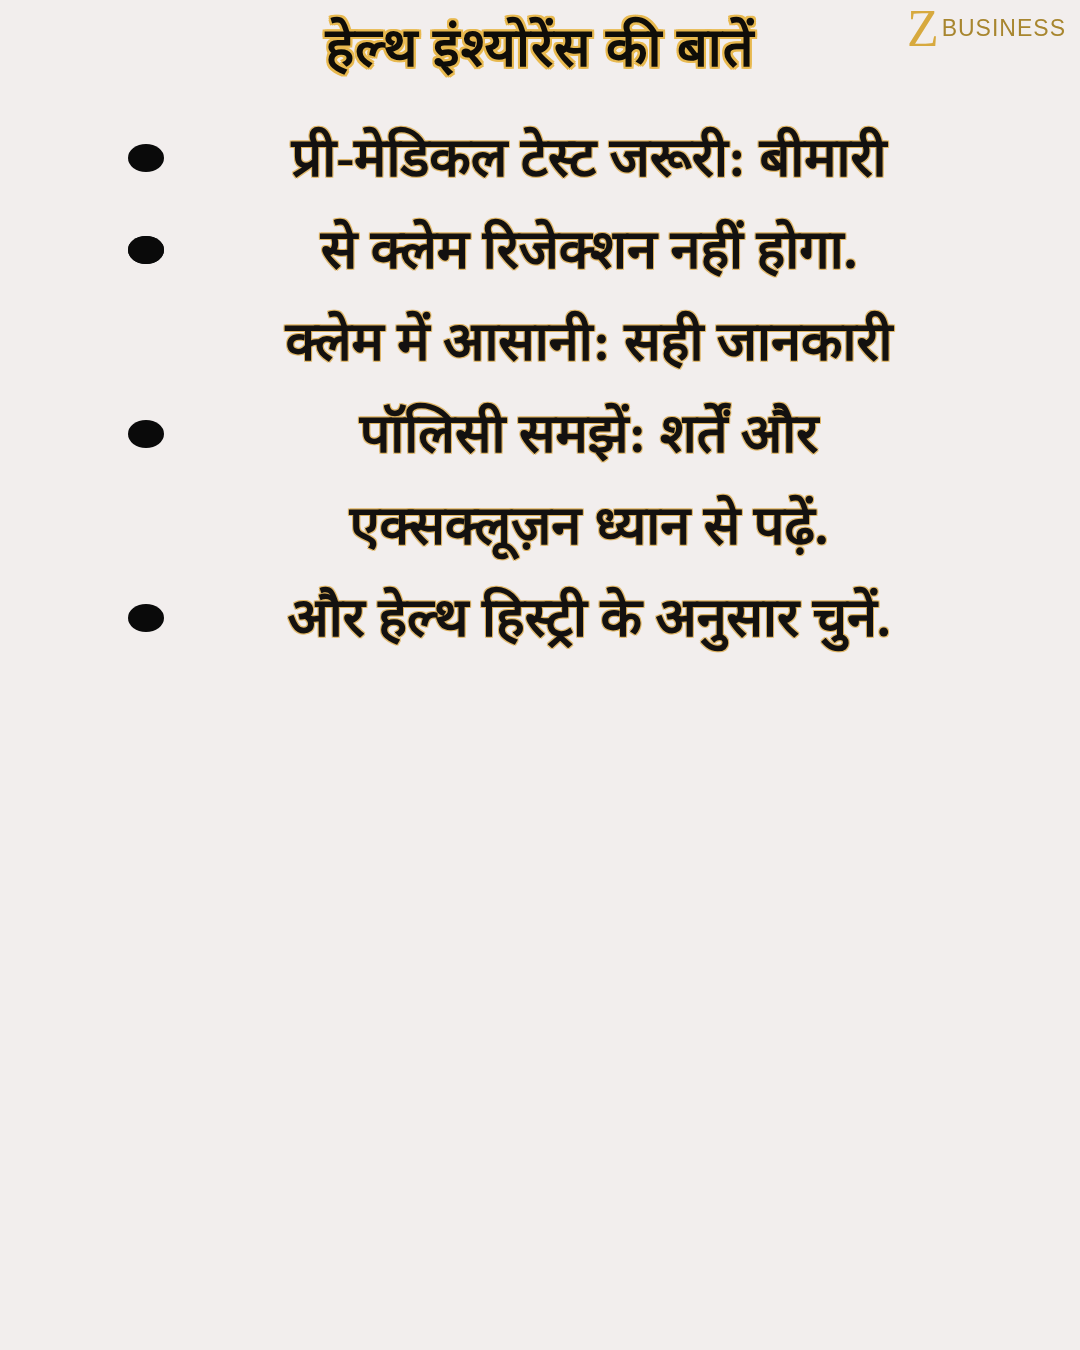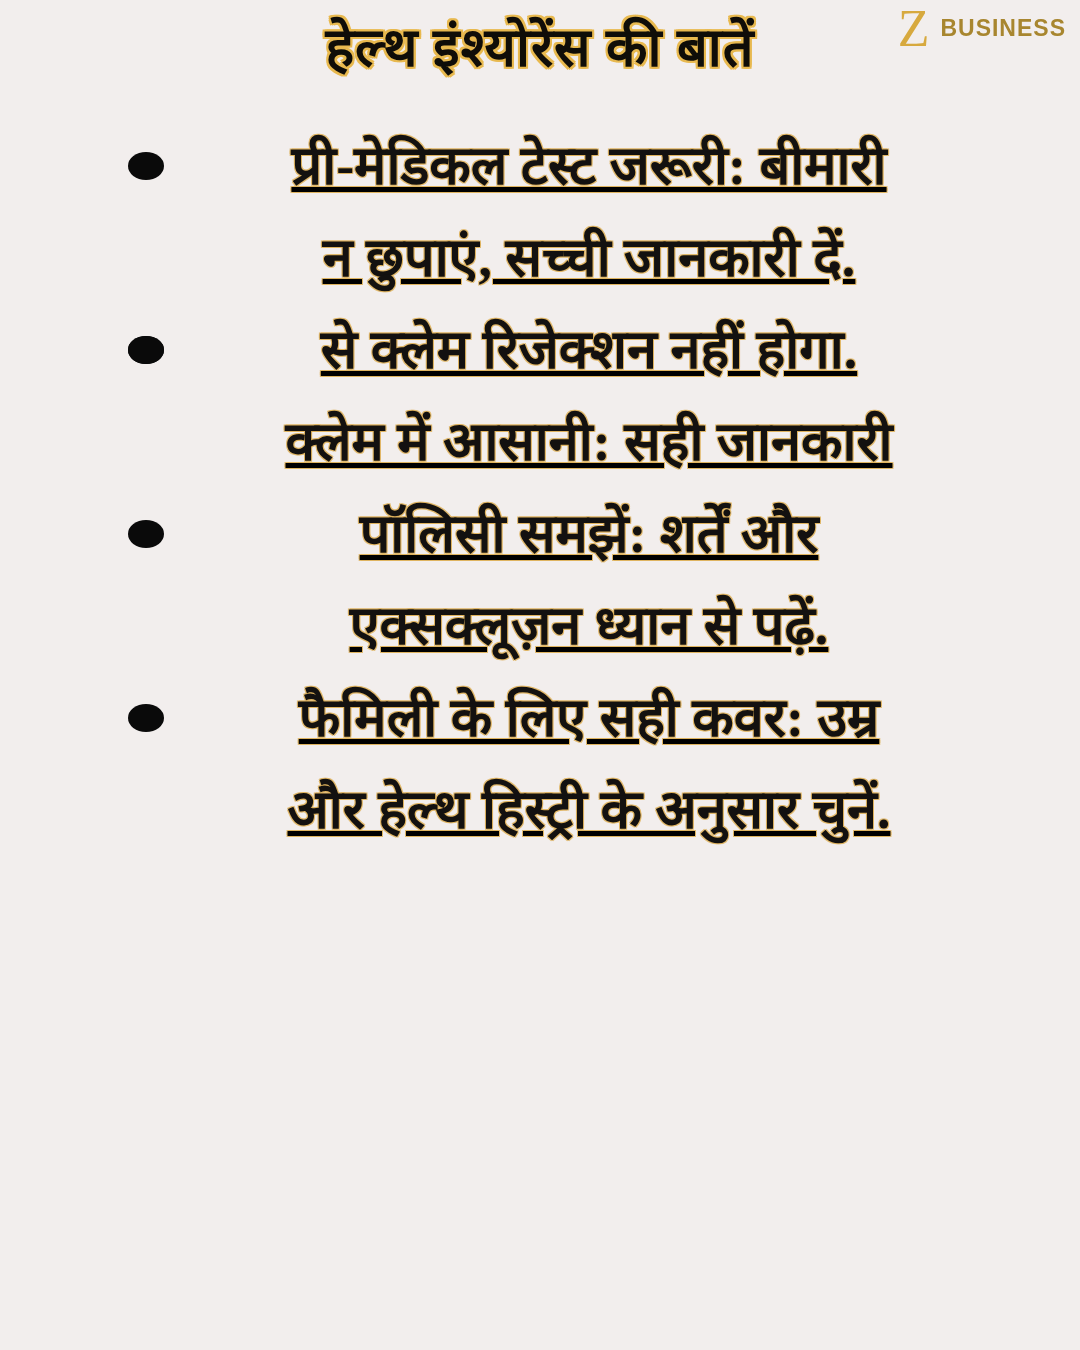--- a/index.html
+++ b/index.html
@@ -47,35 +47,34 @@
   .logo-z {
     font-family: "Liberation Serif", serif;
     font-size: 52px;
     line-height: 0.9;
     font-weight: 400;
     color: #d7a93e;
   }
   .logo-word {
     font-family: "Liberation Sans", sans-serif;
     font-size: 23px;
-    font-weight: 700;
+    font-weight: 400;
     letter-spacing: 1px;
     color: #a8862f;
-    margin-left: 11px;
+    margin-left: 3px;
     margin-top: 9px;
     text-align: right;
   }
 
   
   .list {
     position: absolute;
-    top: 120px;
+    top: 112px;
     left: 0;
     width: 100%;
-    text-decoration: underline;
   }
   .item {
     position: relative;
     padding: 0 52px 0 150px;
     text-align: center;
   }
   .bullet {
     position: absolute;
     left: 128px;
     top: 32px;
@@ -107,21 +106,20 @@
   <div class="logo">
     <span class="logo-z">Z</span>
     <span class="logo-word">BUSINESS</span>
   </div>
 
   <div class="list">
 
     <div class="item">
       <span class="bullet"></span>
       <div class="line">प्री-मेडिकल टेस्ट जरूरी: बीमारी</div>
-      <div class="line">न छुपाएं, सच्ची जानकारी दें.</div>
     </div>
 
     <div class="item">
       <span class="bullet"></span>
     </div>
 
 
     <div class="item">
       <span class="bullet"></span>
       <div class="line">से क्लेम रिजेक्शन नहीं होगा.</div>
@@ -129,18 +127,17 @@
     </div>
 
     <div class="item">
       <span class="bullet"></span>
       <div class="line">पॉलिसी समझें: शर्तें और</div>
       <div class="line">एक्सक्लूज़न ध्यान से पढ़ें.</div>
     </div>
 
     <div class="item">
       <span class="bullet"></span>
-      <div class="line">फैमिली के लिए सही कवर: उम्र</div>
       <div class="line">और हेल्थ हिस्ट्री के अनुसार चुनें.</div>
     </div>
 
   </div>
 </div>
 
 </body></html>

